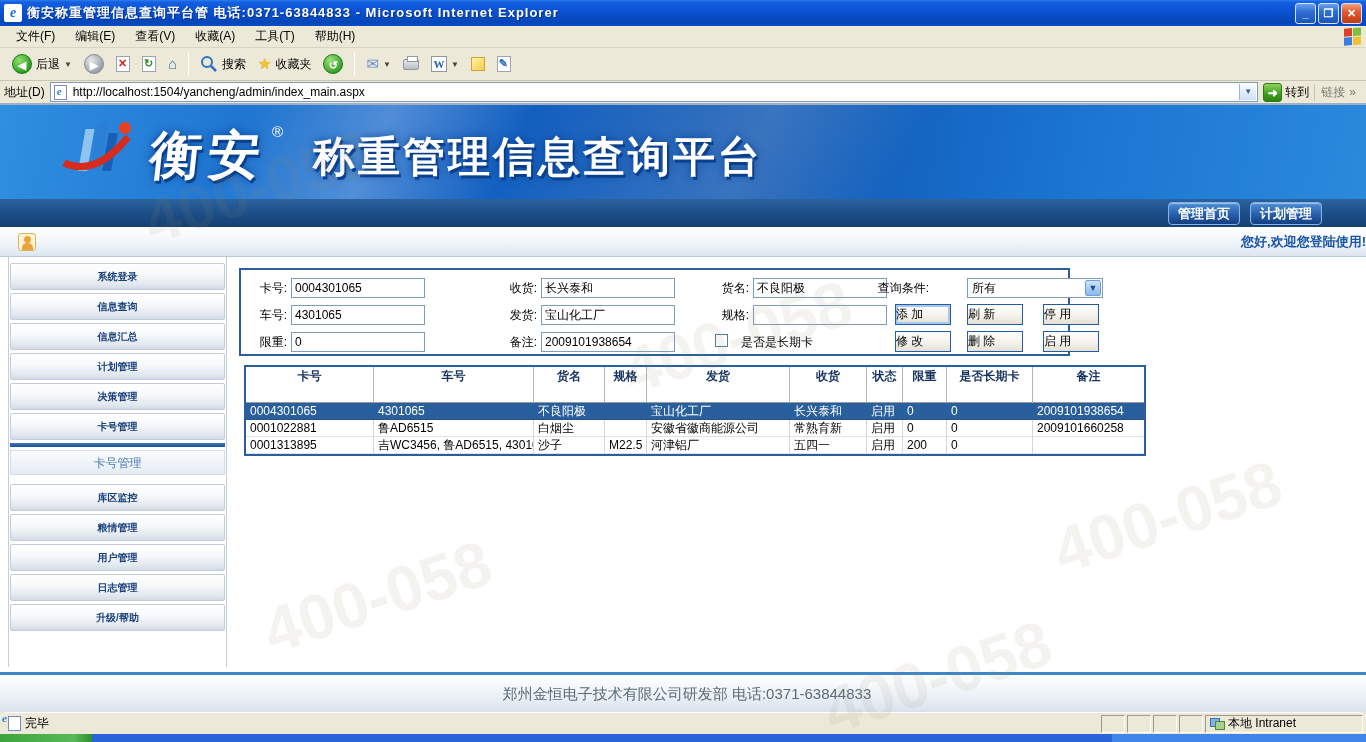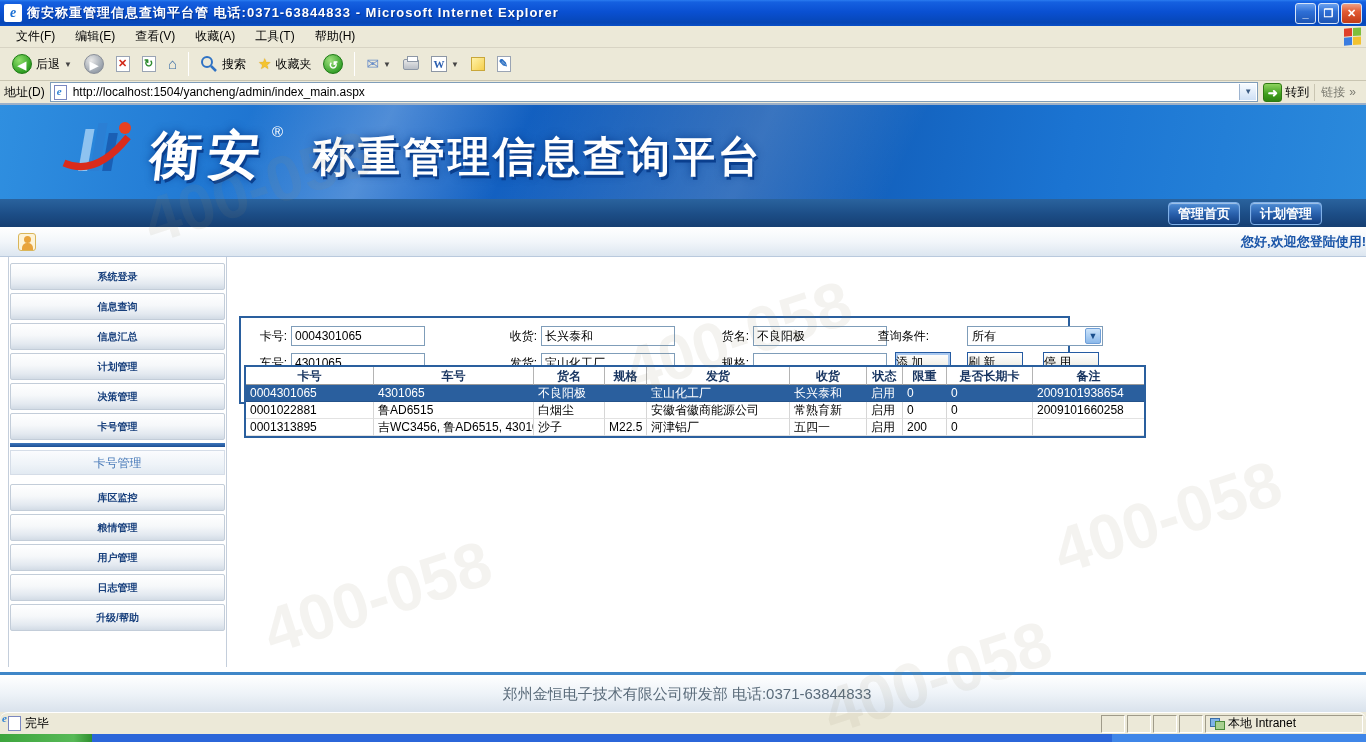--- a/index.html
+++ b/index.html
@@ -100,37 +100,37 @@
   .sidebar { position:absolute; left:8px; top:0; width:219px; height:410px; border-left:1px solid #c4cedb; border-right:1px solid #c4cedb; padding-top:6px; }
   .side-item { height:27px; margin:0 1px 3px 1px; text-align:center; cursor:pointer;
     color:#173f7c; font-weight:bold; font-size:10px; line-height:26px; border:1px solid #c3cdd9; border-radius:2px;
     background:linear-gradient(180deg,#ffffff 0%,#f6f8fa 45%,#e3e9f0 80%,#d2dbe5 100%); }
   .side-divider { height:4px; margin:2px 1px; background:linear-gradient(180deg,#3e77bc,#1d4f94); }
   .side-sub { height:25px; margin:3px 1px; text-align:center; cursor:pointer; color:#4779b8; font-size:12px; line-height:24px;
     border:1px solid #d5dde8; background:linear-gradient(180deg,#fbfcfe 0%,#eef3f8 60%,#e2eaf2 100%); }
   .side-gap { height:6px; }
 
   .main { position:absolute; left:237px; top:0; width:918px; height:100%; }
-  .form-panel { position:absolute; left:2px; top:11px; width:831px; height:88px; background:#fff; border:2px solid #2a5f9e;margin-top:48px; }
+  .form-panel { position:absolute; left:2px; top:11px; width:831px; height:88px; background:#fff; border:2px solid #2a5f9e; }
   .f-label { position:absolute; width:44px; text-align:right; color:#000; font-size:12px; line-height:20px; }
   .f-input { position:absolute; width:134px; height:20px; border:1px solid #7f9db9; background:#fff; padding:0 3px; font-size:12px; font-family:"Liberation Sans",sans-serif; }
   .xp-btn { position:absolute; width:56px; height:21px; border:1px solid #255ba2; border-radius:0; cursor:pointer;
     background:linear-gradient(180deg,#ffffff 0%,#f3f2ec 55%,#e4e2d4 100%); font-size:12px; color:#000; text-align:left; line-height:19px; }
   .xp-btn.focus { box-shadow:inset 0 0 0 2px #a9c8ef; }
   .xp-check { position:absolute; width:13px; height:13px; border:1px solid #5a7aa8; background:#fff; }
   .xp-select { position:absolute; height:20px; width:136px; border:1px solid #7f9db9; background:#fff; font-size:12px; line-height:18px; padding-left:4px; cursor:pointer; }
   .xp-select .arrow { position:absolute; right:1px; top:1px; width:16px; height:16px; border-radius:2px;
     background:linear-gradient(180deg,#cde4fa,#8ab8ea); border:1px solid #6f9fd8; color:#1a4e8c; text-align:center; font-size:9px; line-height:15px; }
 
   
   .grid { position:absolute; left:7px; top:108px; width:902px; border:2px solid #2a5f9e; background:#fff; }
   .grow { display:grid; grid-template-columns:128px 160px 71px 42px 143px 77px 36px 44px 86px 1fr; }
   .grow > div { padding:1px 4px; font-size:12px; line-height:15px; white-space:nowrap; overflow:hidden; border-right:1px solid #d6d6d6; }
   .grow > div:last-child { border-right:none; }
-  .ghead > div { font-weight:bold; color:#16335f; text-align:center; border-right:1px solid #b4b4b4; border-bottom:1px solid #9a9a9a; height:18px; line-height:17px; }
+  .ghead > div { font-weight:bold; color:#16335f; text-align:center; border-right:1px solid #b4b4b4; border-bottom:1px solid #9a9a9a; height:36px; line-height:17px; }
   .gdata > div { height:17px; color:#000; border-bottom:1px solid #e2e2e2; }
   .gdata.sel > div { background:#2a5f9e; color:#fff; border-right-color:#2a5f9e; border-bottom-color:#24528a; }
 
   
   .footer { position:absolute; top:672px; left:0; right:0; height:40px; border-top:3px solid #3f86c8;
     background:linear-gradient(180deg,#ffffff 0%,#eef3f8 50%,#d9e2ec 100%); text-align:center; }
   .footer span { line-height:38px; color:#5a6b7a; font-size:15px;margin-left:8px; }
   .statusbar { position:absolute; top:712px; left:0; right:0; height:22px; background:#ece9d8; border-top:1px solid #fff;
     display:flex; align-items:center; padding:0 3px; gap:2px;border-radius:8px; }
   .spanel { height:18px; border:1px solid; border-color:#9f9b8a #fff #fff #9f9b8a; display:flex; align-items:center; padding:0 4px; gap:4px; }

